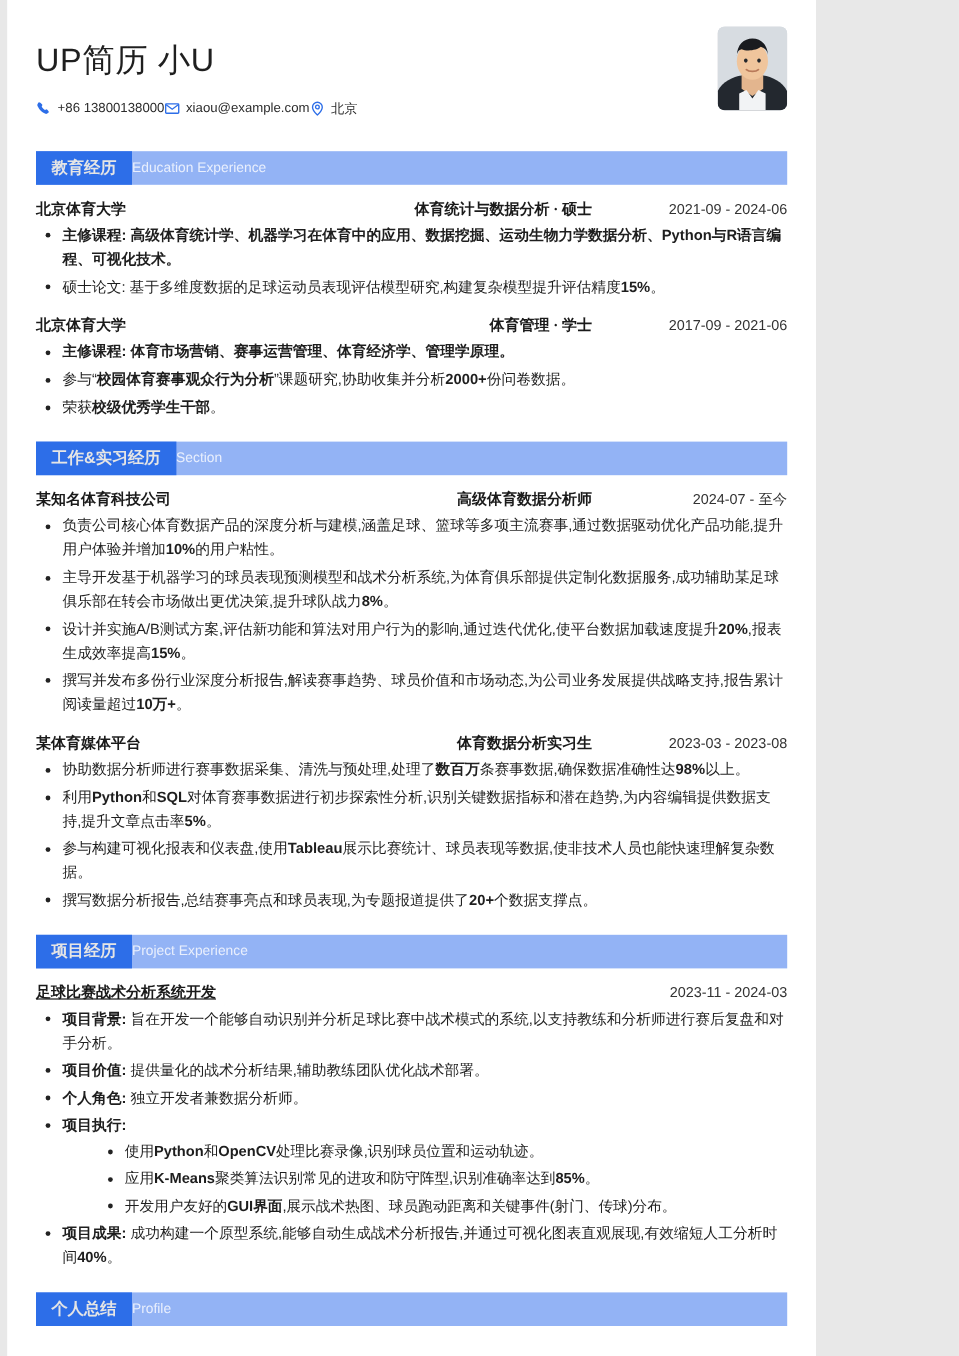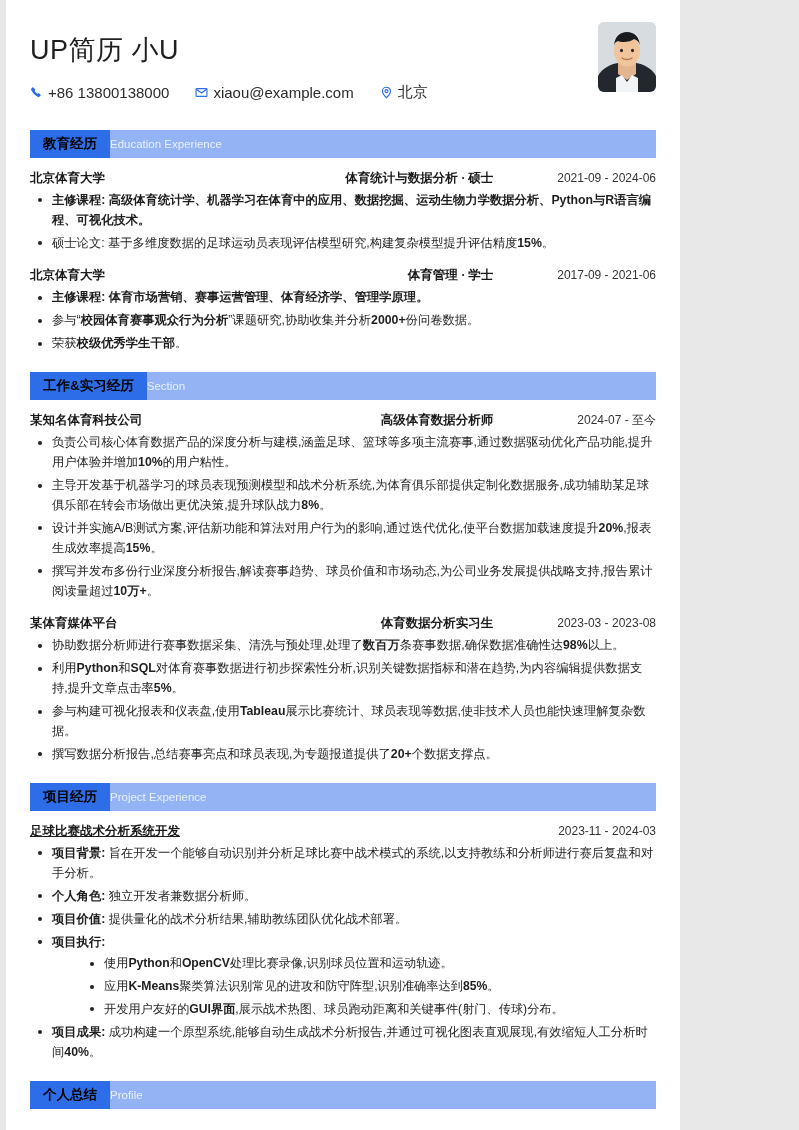--- a/index.html
+++ b/index.html
@@ -31,23 +31,22 @@
     font-size: 27px;
     font-weight: 400;
     color: #1f1f1f;
     letter-spacing: 0.5px;
     line-height: 1.25;
     padding-top: 10px;
   }
   .contacts {
     display: flex;
     align-items: center;
-    gap: 26px;
     margin-top: 15px;
-    font-size: 15px;
+    font-size: 11px;
     color: #2b2b2b;
   }
   .contact {
     display: flex;
     align-items: center;
     gap: 5px;
     white-space: nowrap;
   }
   .contact .ico {
     display: inline-flex;
@@ -76,21 +75,21 @@
   .sec-bar {
     display: flex;
     align-items: stretch;
     height: 28px;
     background: #93b3f5;
     margin-top: 18px;
     margin-bottom: 12px;
   }
   .sec-tab {
     background: #2d6ee8;
-    color: #000000;
+    color: #e5e5e5;
     font-size: 13.5px;
     font-weight: 700;
     display: flex;
     align-items: center;
     padding: 0 13px;
     white-space: nowrap;
   }
   .sec-sub {
     display: flex;
     align-items: center;
@@ -264,22 +263,22 @@
         <div class="sec-tab">项目经历</div>
         <div class="sec-sub">Project Experience</div>
       </div>
       <div class="entry">
         <div class="entry-head two-col">
           <div class="eh-left">足球比赛战术分析系统开发</div>
           <div class="eh-right">2023-11 - 2024-03</div>
         </div>
         <ul class="bul">
           <li><b>项目背景:</b> 旨在开发一个能够自动识别并分析足球比赛中战术模式的系统,以支持教练和分析师进行赛后复盘和对手分析。</li>
+          <li><b>项目价值:</b> 提供量化的战术分析结果,辅助教练团队优化战术部署。</li>
           <li><b>个人角色:</b> 独立开发者兼数据分析师。</li>
-          <li><b>项目价值:</b> 提供量化的战术分析结果,辅助教练团队优化战术部署。</li>
           <li><b>项目执行:</b><ul class="bul nested">
               <li>使用<b>Python</b>和<b>OpenCV</b>处理比赛录像,识别球员位置和运动轨迹。</li>
               <li>应用<b>K-Means</b>聚类算法识别常见的进攻和防守阵型,识别准确率达到<b>85%</b>。</li>
               <li>开发用户友好的<b>GUI界面</b>,展示战术热图、球员跑动距离和关键事件(射门、传球)分布。</li>
             </ul></li>
           <li><b>项目成果:</b> 成功构建一个原型系统,能够自动生成战术分析报告,并通过可视化图表直观展现,有效缩短人工分析时间<b>40%</b>。</li>
         </ul>
       </div>
       <div class="sec-bar">
         <div class="sec-tab">个人总结</div>

